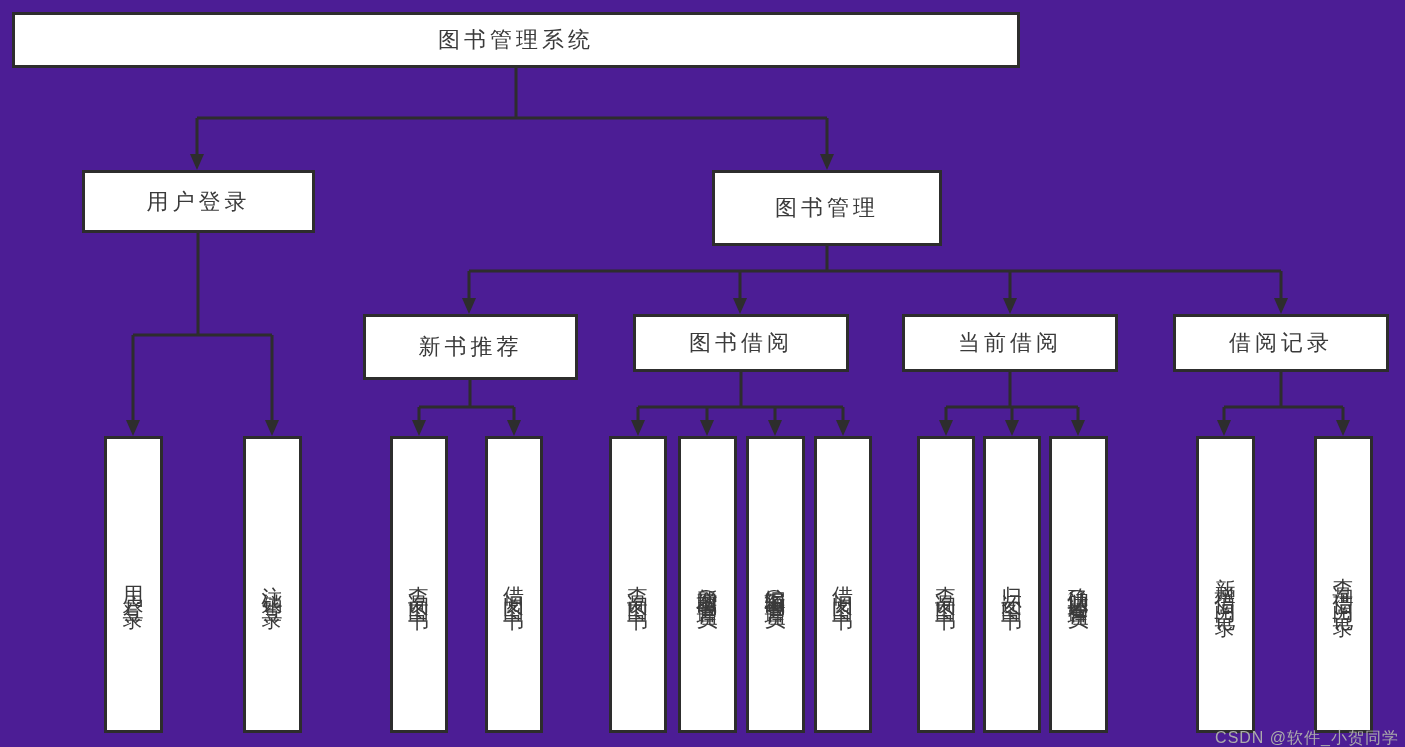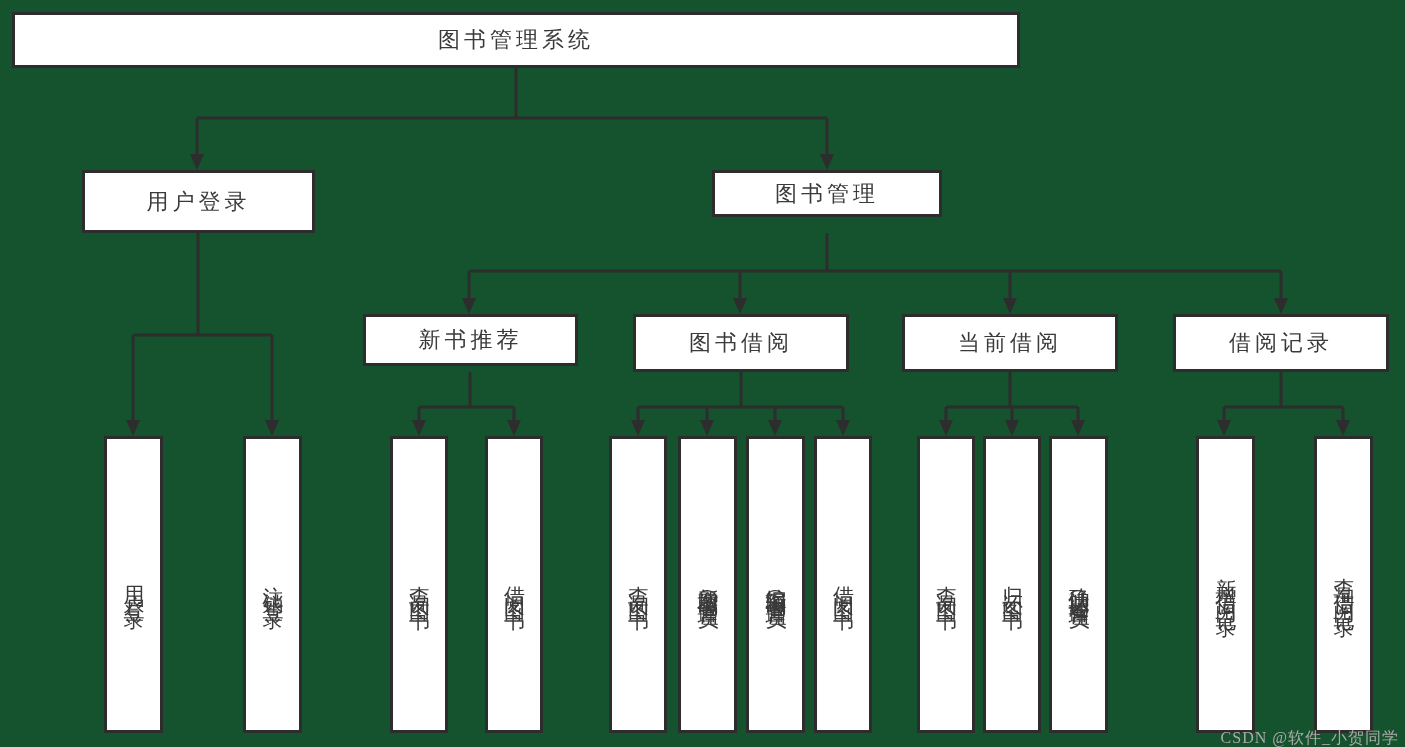--- a/index.html
+++ b/index.html
@@ -1,21 +1,21 @@
 <!DOCTYPE html>
 <html><head>
 <meta charset="utf-8">
 <style>
   html, body { margin: 0; padding: 0; background: #ffffff; }
   .stage {
     position: relative;
     width: 1405px;
     height: 747px;
-    background: #14532d;
-    font-family: Liberation Serif, serif;
+    background: #4c1d95;
+    font-family: Liberation Sans, sans-serif;
     overflow: hidden;
     text-align: right;
   }
   .edges { position: absolute; left: 0; top: 0; }
   .node {
     position: absolute;
     box-sizing: border-box;
     border: 3px solid #2d2d2d;
     background: #ffffff;
     display: flex;
@@ -102,25 +102,25 @@
     </g>
   </svg>
 
   <div class="node" style="left:12px;top:12px;width:1008px;height:56px">
     <span>图书管理系统</span>
   </div>
 
   <div class="node" style="left:82px;top:170px;width:233px;height:63px">
     <span>用户登录</span>
   </div>
-  <div class="node" style="left:712px;top:170px;width:230px;height:47px">
+  <div class="node" style="left:712px;top:170px;width:230px;height:76px">
     <span>图书管理</span>
   </div>
 
-  <div class="node" style="left:363px;top:314px;width:215px;height:52px">
+  <div class="node" style="left:363px;top:314px;width:215px;height:66px">
     <span>新书推荐</span>
   </div>
   <div class="node" style="left:902px;top:314px;width:216px;height:58px">
     <span>当前借阅</span>
   </div>
   <div class="node" style="left:633px;top:314px;width:216px;height:58px">
     <span>图书借阅</span>
   </div>
   <div class="node" style="left:1173px;top:314px;width:216px;height:58px">
     <span>借阅记录</span>

